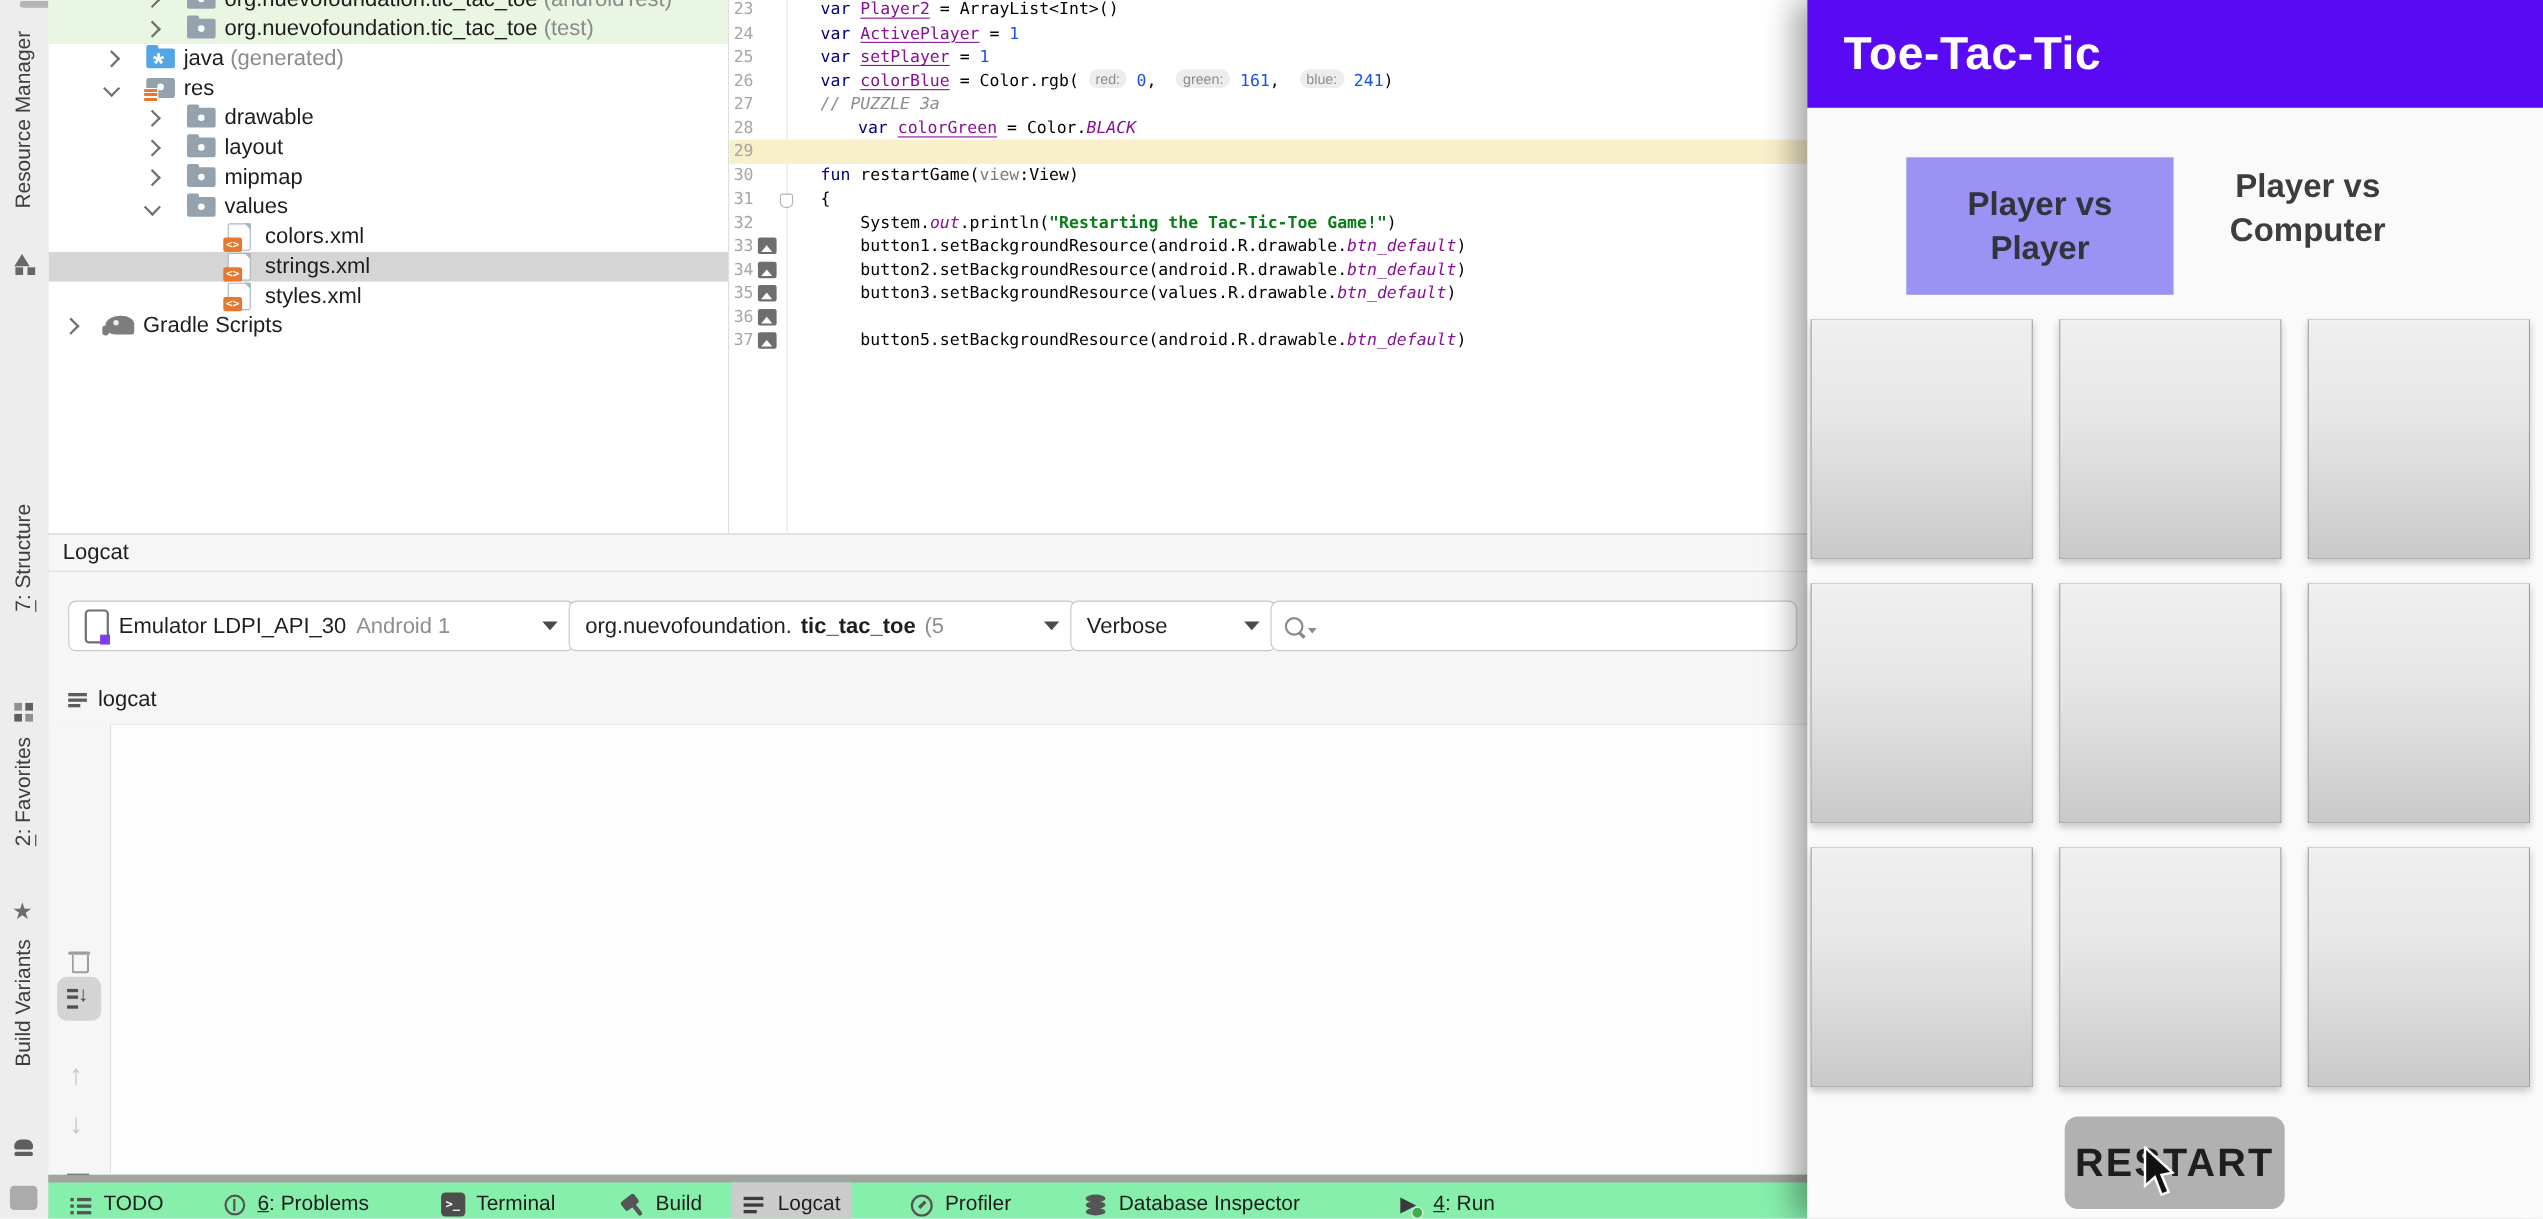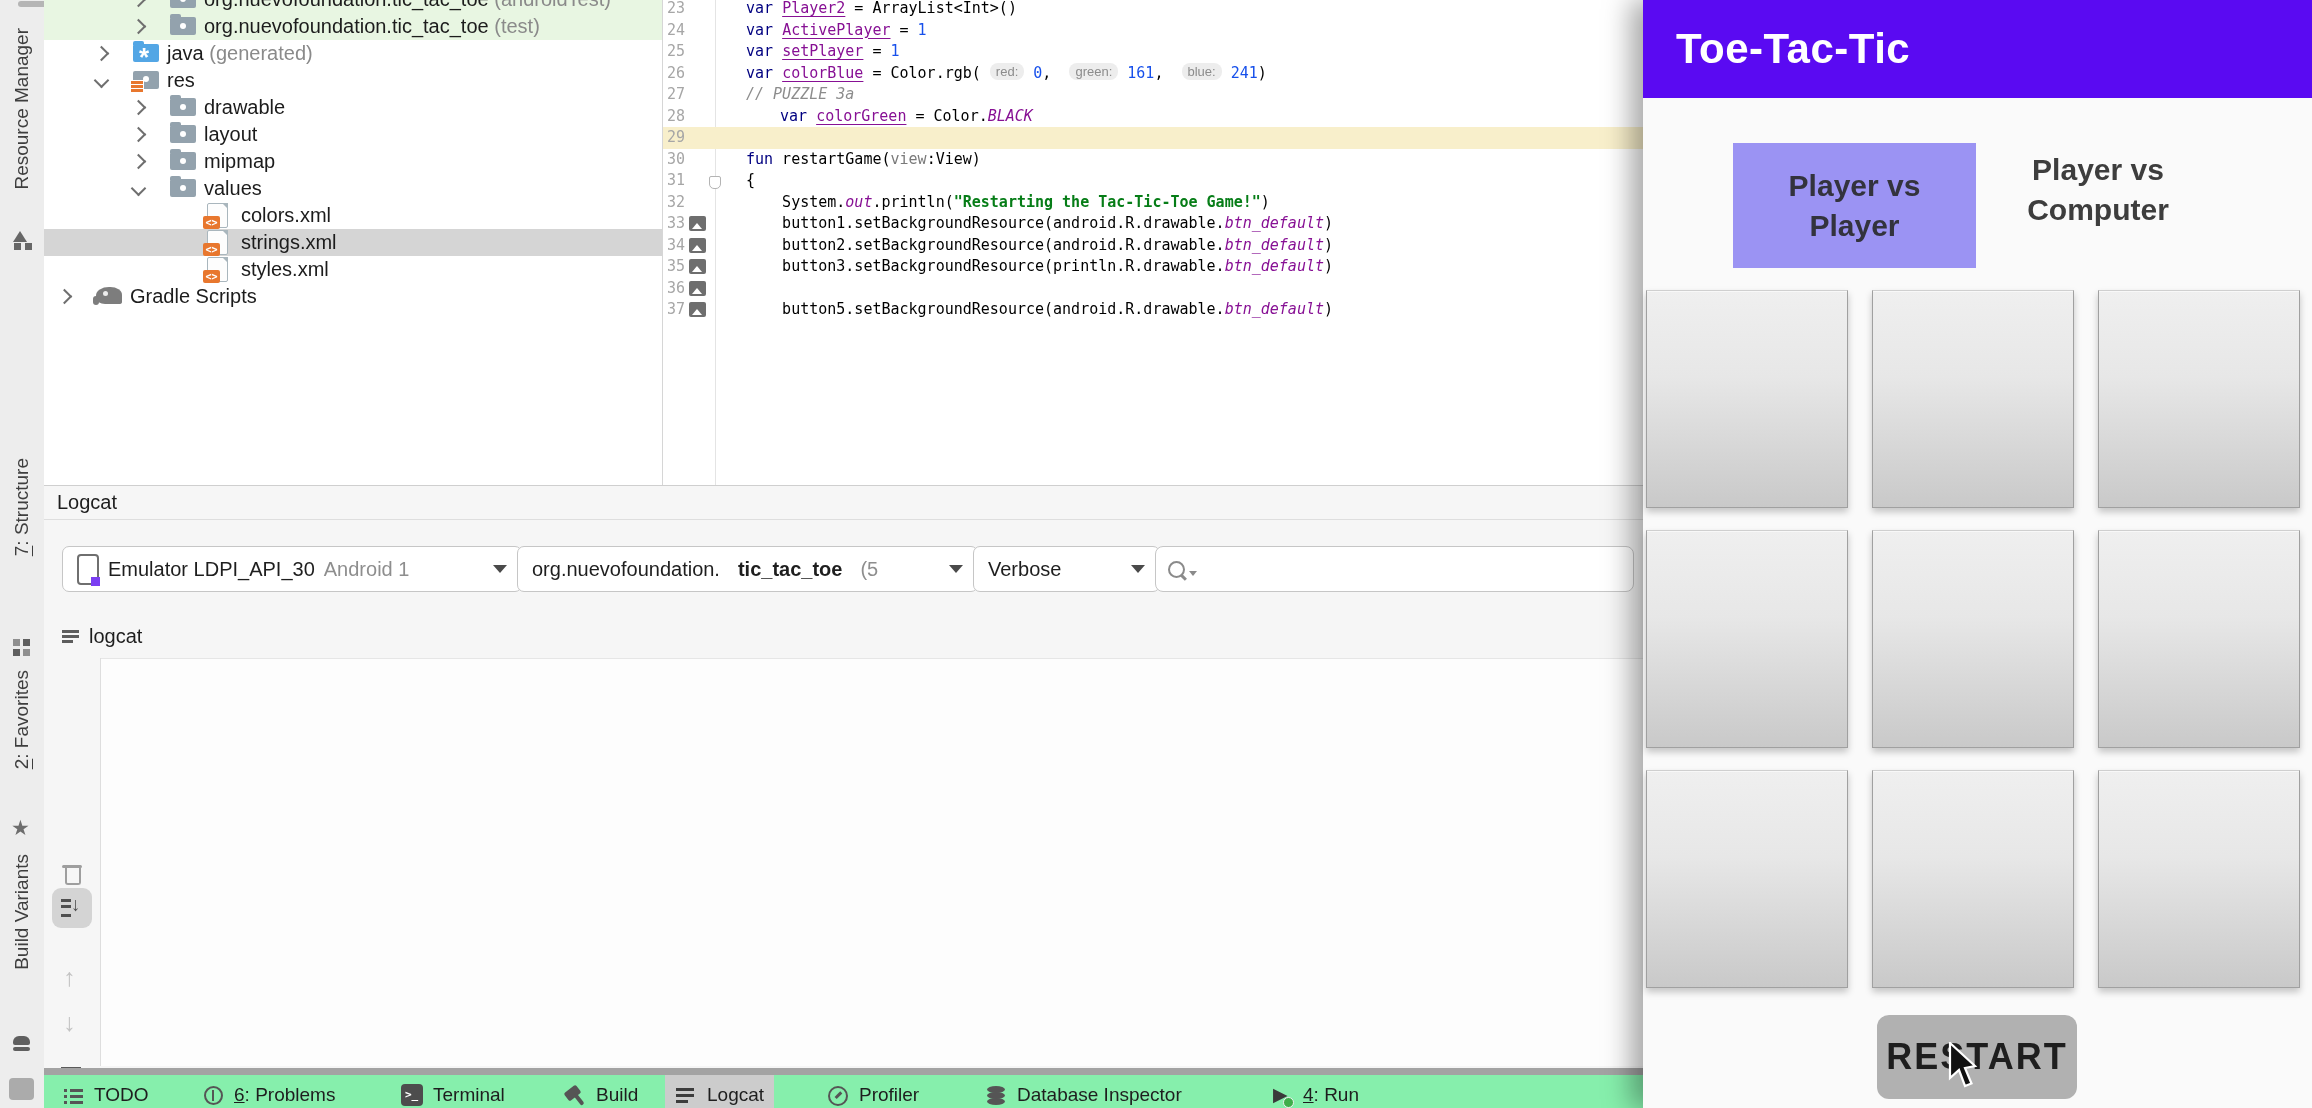--- a/index.html
+++ b/index.html
@@ -252,42 +252,42 @@
       <div class="lnum" style="top: 191.5px;">32</div>
       <div class="cline" style="top: 191.5px;"><span class="tk-pln">    System.</span><span class="tk-fld">out</span><span class="tk-pln">.println(</span><span class="tk-str">"Restarting the Tac-Tic-Toe Game!"</span><span class="tk-pln">)</span></div>
       <div class="lnum" style="top: 213px;">33</div>
       <div class="g-img" style="top: 216px;"></div>
       <div class="cline" style="top: 213px;"><span class="tk-pln">    button1.setBackgroundResource(android.R.drawable.</span><span class="tk-fld">btn_default</span><span class="tk-pln">)</span></div>
       <div class="lnum" style="top: 234.5px;">34</div>
       <div class="g-img" style="top: 237.5px;"></div>
       <div class="cline" style="top: 234.5px;"><span class="tk-pln">    button2.setBackgroundResource(android.R.drawable.</span><span class="tk-fld">btn_default</span><span class="tk-pln">)</span></div>
       <div class="lnum" style="top: 256px;">35</div>
       <div class="g-img" style="top: 259px;"></div>
-      <div class="cline" style="top: 256px;"><span class="tk-pln">    button3.setBackgroundResource(println.R.drawable.</span><span class="tk-fld">btn_default</span><span class="tk-pln">)</span></div>
+      <div class="cline" style="top: 256px;"><span class="tk-pln">    button3.setBackgroundResource(values.R.drawable.</span><span class="tk-fld">btn_default</span><span class="tk-pln">)</span></div>
       <div class="lnum" style="top: 277.5px;">36</div>
       <div class="g-img" style="top: 280.5px;"></div>
       <div class="lnum" style="top: 299px;">37</div>
       <div class="g-img" style="top: 302px;"></div>
       <div class="cline" style="top: 299px;"><span class="tk-pln">    button5.setBackgroundResource(android.R.drawable.</span><span class="tk-fld">btn_default</span><span class="tk-pln">)</span></div>
     </div>
 
   <div class="abs lg">
     <div class="lg-header">
       <span>Logcat</span>
     </div>
 
     <div class="dd" style="left:18px;width:430px;">
       <span class="phone-ic"></span>
       <span>Emulator LDPI_API_30</span>
       <span class="gray">Android 1</span>
       <span class="dd-caret"></span>
     </div>
 
     <div class="dd" style="left:473px;width:431px;">
-      <span style="gap:18px;display:flex;">
+      <span style="gap:8px;display:flex;">
           <span>org.nuevofoundation.</span>
           <b>tic_tac_toe</b>
           <span class="gray"> (5</span>
         </span>
       <span class="dd-caret"></span>
     </div>
 
     <div class="dd" style="left:929px;width:157px;">
       <span>Verbose</span>
       <span class="dd-caret"></span>

